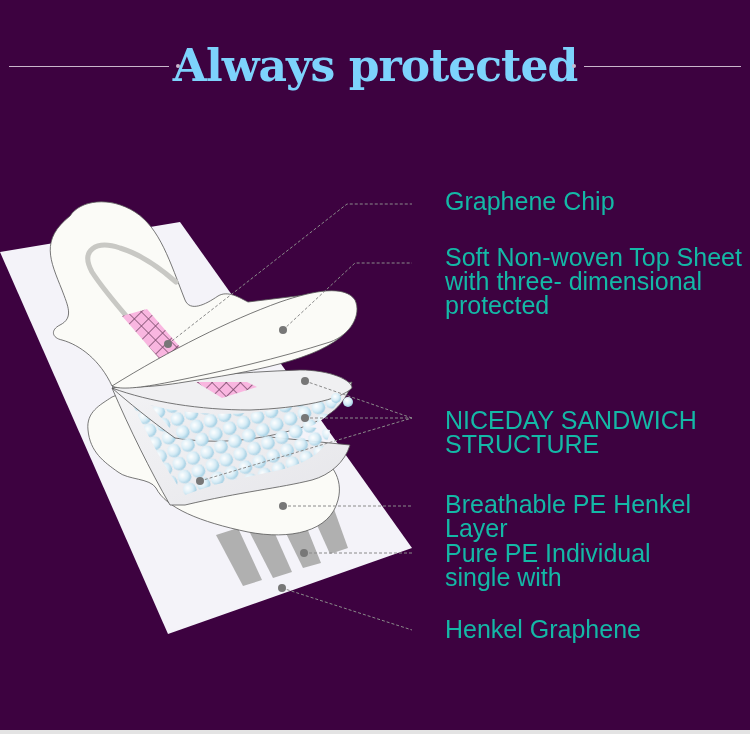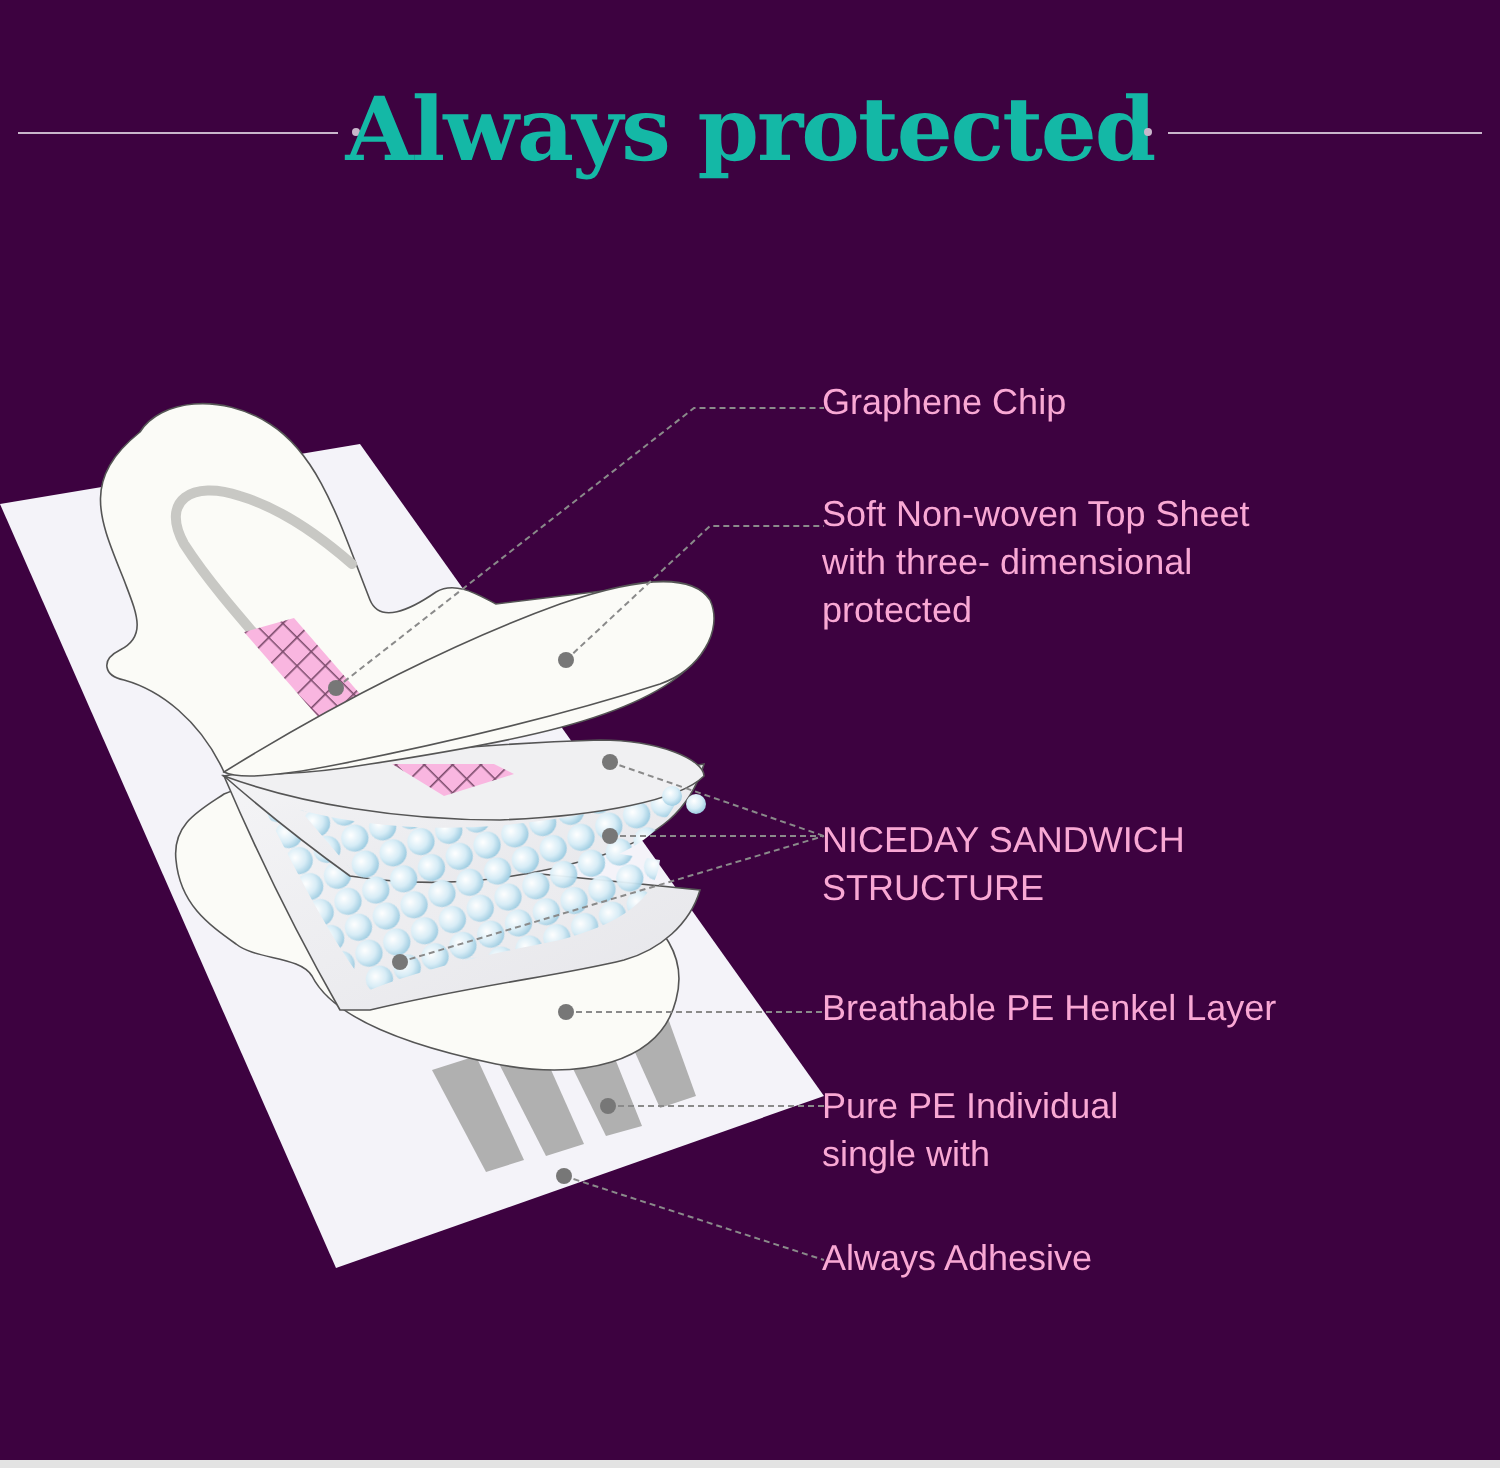--- a/index.html
+++ b/index.html
@@ -3,23 +3,23 @@
 <meta charset="utf-8">
 <style>
   html, body { margin:0; padding:0; }
   body { width:750px; height:734px; background:#3d0240; position:relative; overflow:hidden; font-family:"Liberation Sans", sans-serif; }
   .bottom-strip { position:absolute; left:0; right:0; bottom:0; height:4px; background:#e3e3e3; }
   .title-row { position:absolute; left:0; top:30px; width:750px; height:70px; }
   .title-line { position:absolute; top:36px; height:1px; background:#c9b6cb; }
   .title-line.left { left:9px; width:160px; }
   .title-line.right { left:584px; width:157px; }
   .title-dot { position:absolute; top:34px; width:4px; height:4px; border-radius:50%; background:#c9b6cb; }
-  .title { position:absolute; left:0; width:750px; top:8px; text-align:center; color:#14b8a6; font-family:"DejaVu Serif", "Liberation Serif", serif; font-size:44px; font-weight:bold; letter-spacing:-1px; line-height:56px; }
+  .title { position:absolute; left:0; width:750px; top:8px; text-align:center; color:#7dd3fc; font-family:"DejaVu Serif", "Liberation Serif", serif; font-size:44px; font-weight:bold; letter-spacing:-1px; line-height:56px; }
   .diagram { position:absolute; left:0; top:0; width:750px; height:734px; }
-  .label { position:absolute; left:411px; color:#f9a8d4; font-size:18px; line-height:24px; white-space:pre-line; }
+  .label { position:absolute; left:445px; color:#14b8a6; font-size:25px; line-height:24px; white-space:pre-line; }
 </style>
 </head>
 <body>
 
 <div class="title-row">
   <div class="title-line left"></div>
   <div class="title-dot" style="left:176px"></div>
   <div class="title">Always protected</div>
   <div class="title-dot" style="left:572px"></div>
   <div class="title-line right"></div>
@@ -99,15 +99,15 @@
 
 <div class="label" style="top:189px">Graphene Chip</div>
 <div class="label" style="top:245px">Soft Non-woven Top Sheet
 with three- dimensional
 protected</div>
 <div class="label" style="top:408px">NICEDAY SANDWICH
 STRUCTURE</div>
 <div class="label" style="top:492px">Breathable PE Henkel Layer</div>
 <div class="label" style="top:541px">Pure PE Individual
 single with</div>
-<div class="label" style="top:617px">Always Adhesive</div>
+<div class="label" style="top:617px">Henkel Graphene</div>
 
 <div class="bottom-strip"></div>
 
 </body></html>

